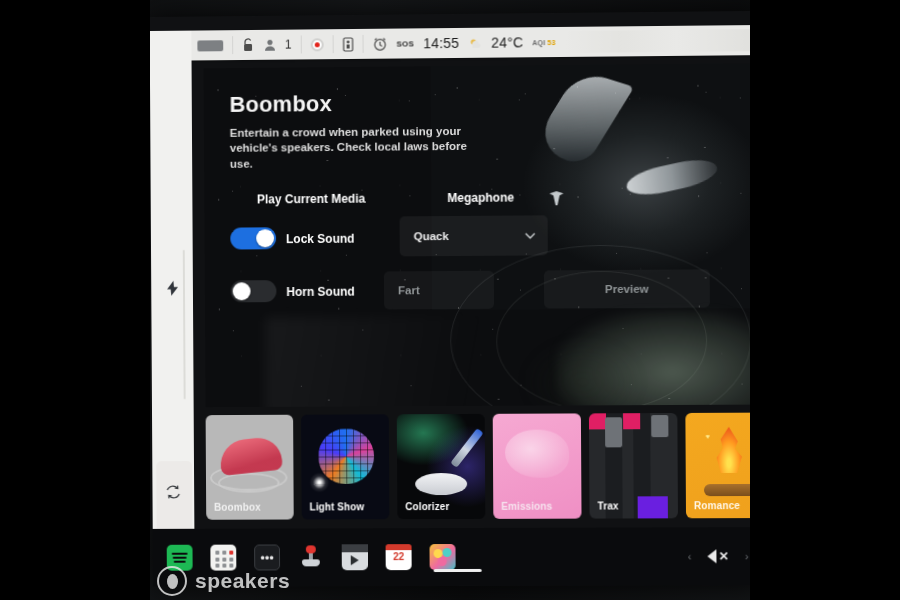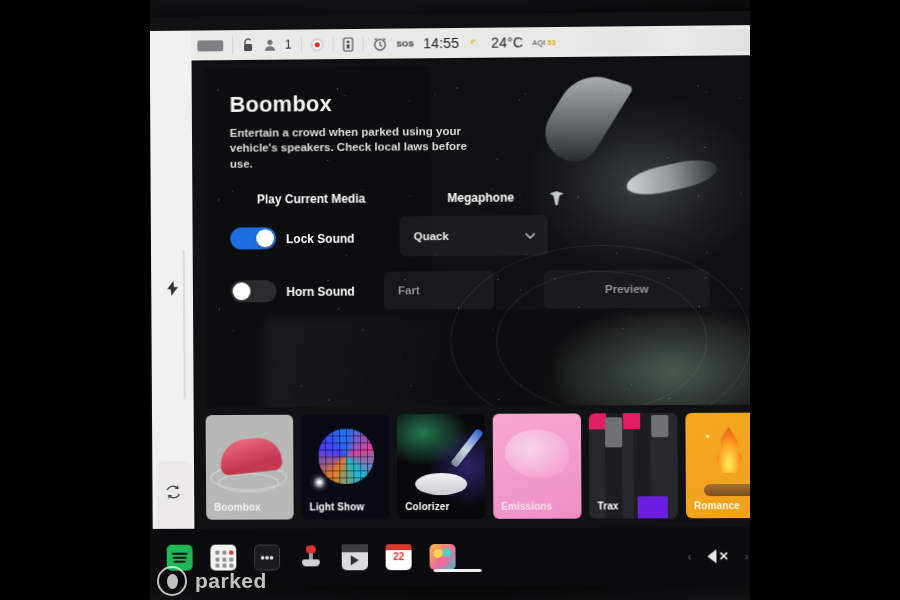--- a/index.html
+++ b/index.html
@@ -445,15 +445,15 @@
     </div>
   </div>
 
   <div class="blackbar l"></div>
   <div class="blackbar r"></div>
 
   <div id="watermark">
     <div class="wm-logo">
         <i></i>
       </div>
-    <div class="wm-text">parked</div>
+    <div class="wm-text">speakers</div>
   </div>
 </div>
 
 </body></html>

